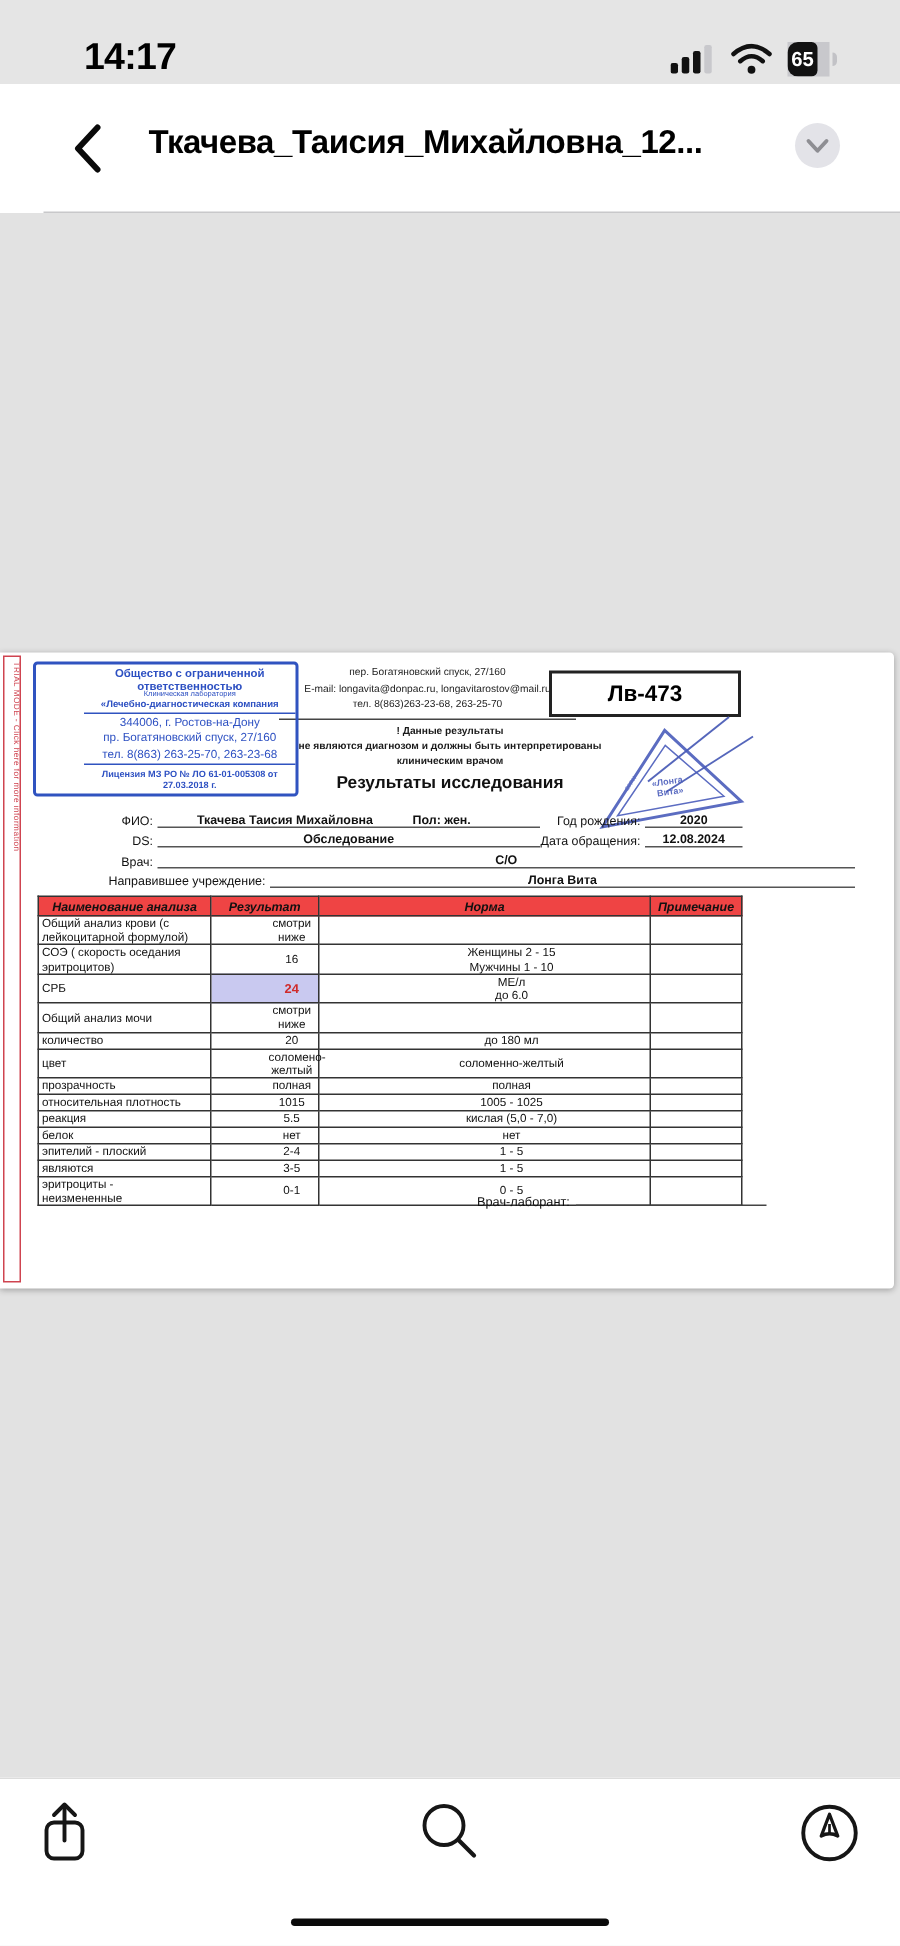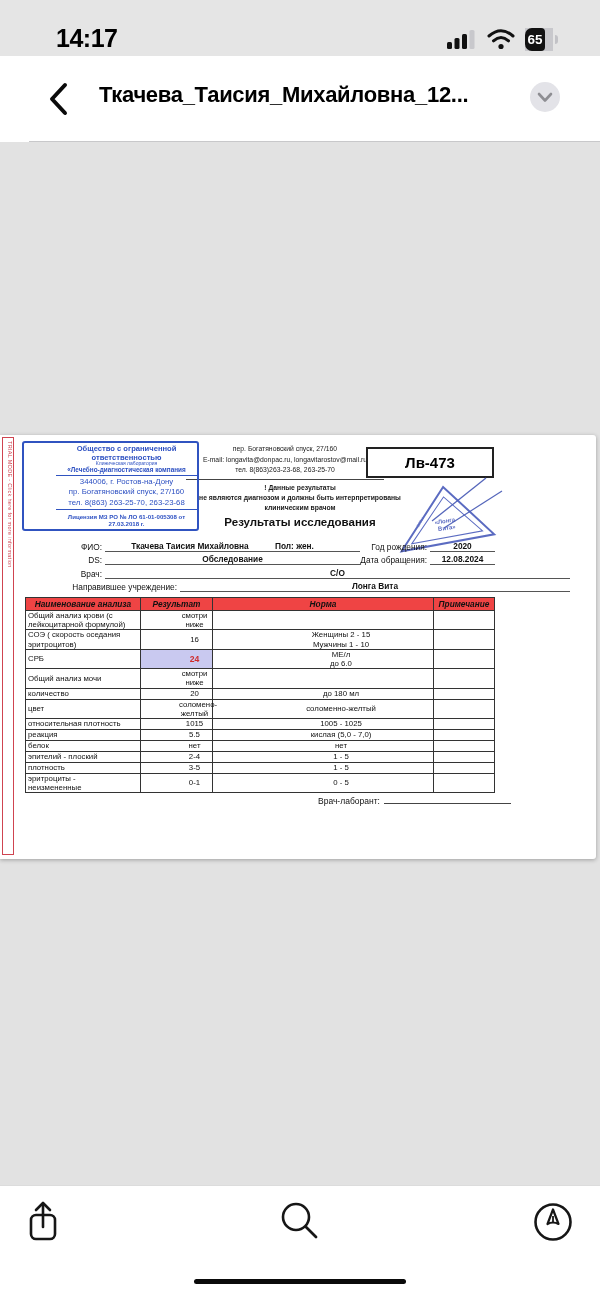--- a/index.html
+++ b/index.html
@@ -249,20 +249,26 @@
               <td class="c-norm">до 180 мл</td>
               <td class="c-note"></td>
             </tr>
             <tr>
               <td class="c-name">цвет</td>
               <td class="c-res">соломено-желтый</td>
               <td class="c-norm">соломенно-желтый</td>
               <td class="c-note"></td>
             </tr>
             <tr>
+              <td class="c-name">прозрачность</td>
+              <td class="c-res">полная</td>
+              <td class="c-norm">полная</td>
+              <td class="c-note"></td>
+            </tr>
+            <tr>
               <td class="c-name">относительная плотность</td>
               <td class="c-res">1015</td>
               <td class="c-norm">1005 - 1025</td>
               <td class="c-note"></td>
             </tr>
             <tr>
               <td class="c-name">реакция</td>
               <td class="c-res">5.5</td>
               <td class="c-norm">кислая (5,0 - 7,0)</td>
               <td class="c-note"></td>
@@ -273,21 +279,21 @@
               <td class="c-norm">нет</td>
               <td class="c-note"></td>
             </tr>
             <tr>
               <td class="c-name">эпителий - плоский</td>
               <td class="c-res">2-4</td>
               <td class="c-norm">1 - 5</td>
               <td class="c-note"></td>
             </tr>
             <tr>
-              <td class="c-name">плотность</td>
+              <td class="c-name">являются</td>
               <td class="c-res">3-5</td>
               <td class="c-norm">1 - 5</td>
               <td class="c-note"></td>
             </tr>
             <tr>
               <td class="c-name">эритроциты -
 неизмененные</td>
               <td class="c-res">0-1</td>
               <td class="c-norm">0 - 5</td>
               <td class="c-note"></td>

